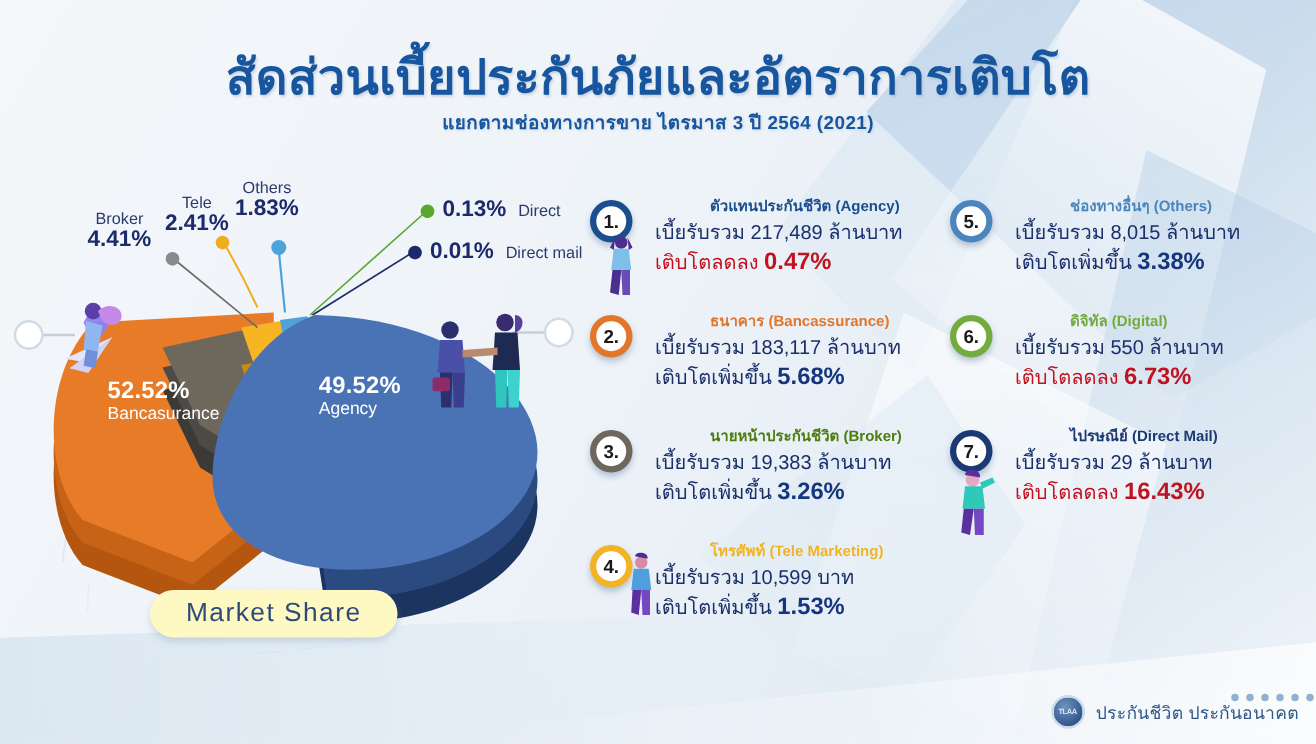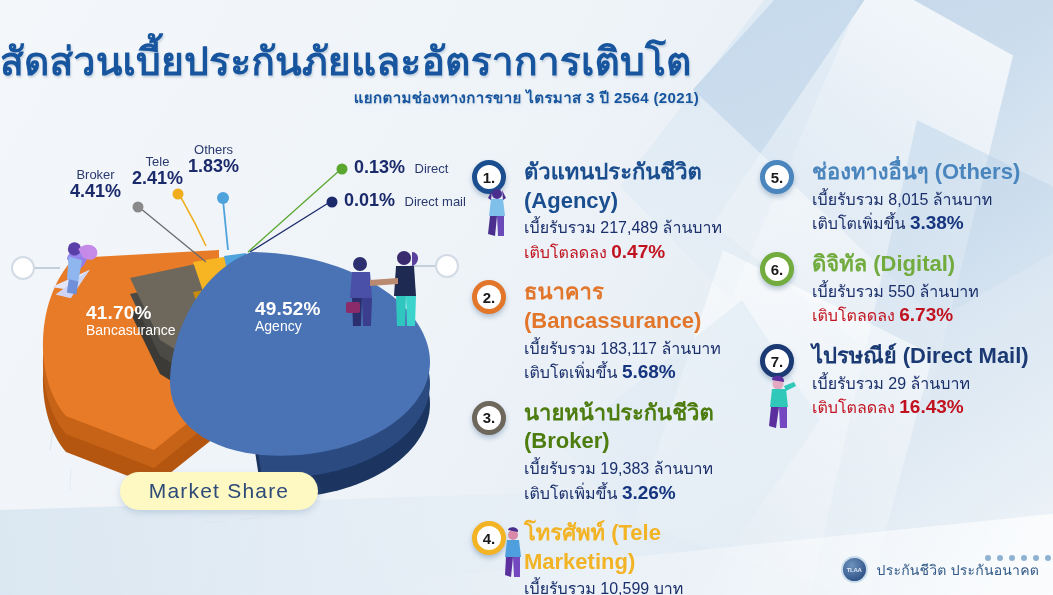--- a/index.html
+++ b/index.html
@@ -36,21 +36,21 @@
   .f7{top:0;left:620px;width:240px;height:300px;
       background:linear-gradient(160deg,rgba(205,224,240,.5),rgba(240,246,251,0));
       clip-path:polygon(60% 0,100% 0,46% 100%,0 62%);}
   .f8{top:300px;left:560px;width:260px;height:300px;
       background:linear-gradient(200deg,rgba(214,229,242,.45),rgba(240,246,251,0));
       clip-path:polygon(70% 0,100% 40%,52% 100%,0 48%);}
 
   
   .header{position:absolute;left:0;top:0;width:1053px;height:138px;}
   .title{
-    position:absolute;left:0;right:0;top:30px;text-align:left;
+    position:absolute;left:0;right:0;top:30px;text-align:center;
     font-size:39px;font-weight:bold;color:#17559e;letter-spacing:.2px;
     text-shadow:1px 2px 2px rgba(120,150,180,.35);
   }
   .subtitle{
     position:absolute;left:0;right:0;top:86px;text-align:center;
     font-size:15px;font-weight:bold;color:#17559e;letter-spacing:.4px;
     text-shadow:1px 1px 2px rgba(120,150,180,.25);
   }
 
   
@@ -83,21 +83,21 @@
   .lcol.b{left:288px;width:287px;}
   .litem{position:relative;margin-bottom:14px;padding-left:54px;min-height:78px;}
   .badge{
     position:absolute;left:2px;top:2px;width:34px;height:34px;border-radius:50%;
     background:#fff;border:5px solid #1b4e8e;
     display:flex;align-items:center;justify-content:center;
     font-size:15px;font-weight:bold;color:#1a1a1a;
     box-shadow:0 3px 5px rgba(100,130,165,.45);
     box-sizing:border-box;
   }
-  .lname{font-size:22px;font-weight:bold;color:#1b4e8e;line-height:1.3;margin-bottom:2px;}
+  .lname{font-size:12px;font-weight:bold;color:#1b4e8e;line-height:1.3;margin-bottom:2px;margin-left:44px;}
   .lprem{font-size:16px;color:#1b2f6b;line-height:1.35;}
   .lgrow{font-size:16px;color:#1b2f6b;line-height:1.35;}
   .lgrow .num{font-size:19px;font-weight:bold;}
   .lgrow.up .num{color:#16357f;}
   .lgrow.down{color:#c1121f;}
   .lgrow.down .num{color:#c1121f;}
 
   .person{position:absolute;left:10px;top:26px;width:34px;height:52px;}
 
   
@@ -237,21 +237,21 @@
         <path d="M64 50 L74 50 L73 80 L65 80 Z" fill="#3bd3cc"></path>
         <path d="M28 34 L56 32 L56 38 L28 40 Z" fill="#b98a6f"></path>
       </g>
     </svg>
 
     <div class="slice-label" style="left:245px;top:148px;">
       <span class="big">49.52%</span>
       <span class="nm">Agency</span>
     </div>
     <div class="slice-label" style="left:76px;top:152px;">
-      <span class="big">41.70%</span>
+      <span class="big">52.52%</span>
       <span class="nm">Bancasurance</span>
     </div>
 
     <div class="callout" style="left:60px;top:18px;text-align:center;">
       <span class="cat">Broker</span>
       <span class="pct">4.41%</span>
     </div>
     <div class="callout" style="left:122px;top:5px;text-align:center;">
       <span class="cat">Tele</span>
       <span class="pct">2.41%</span>

